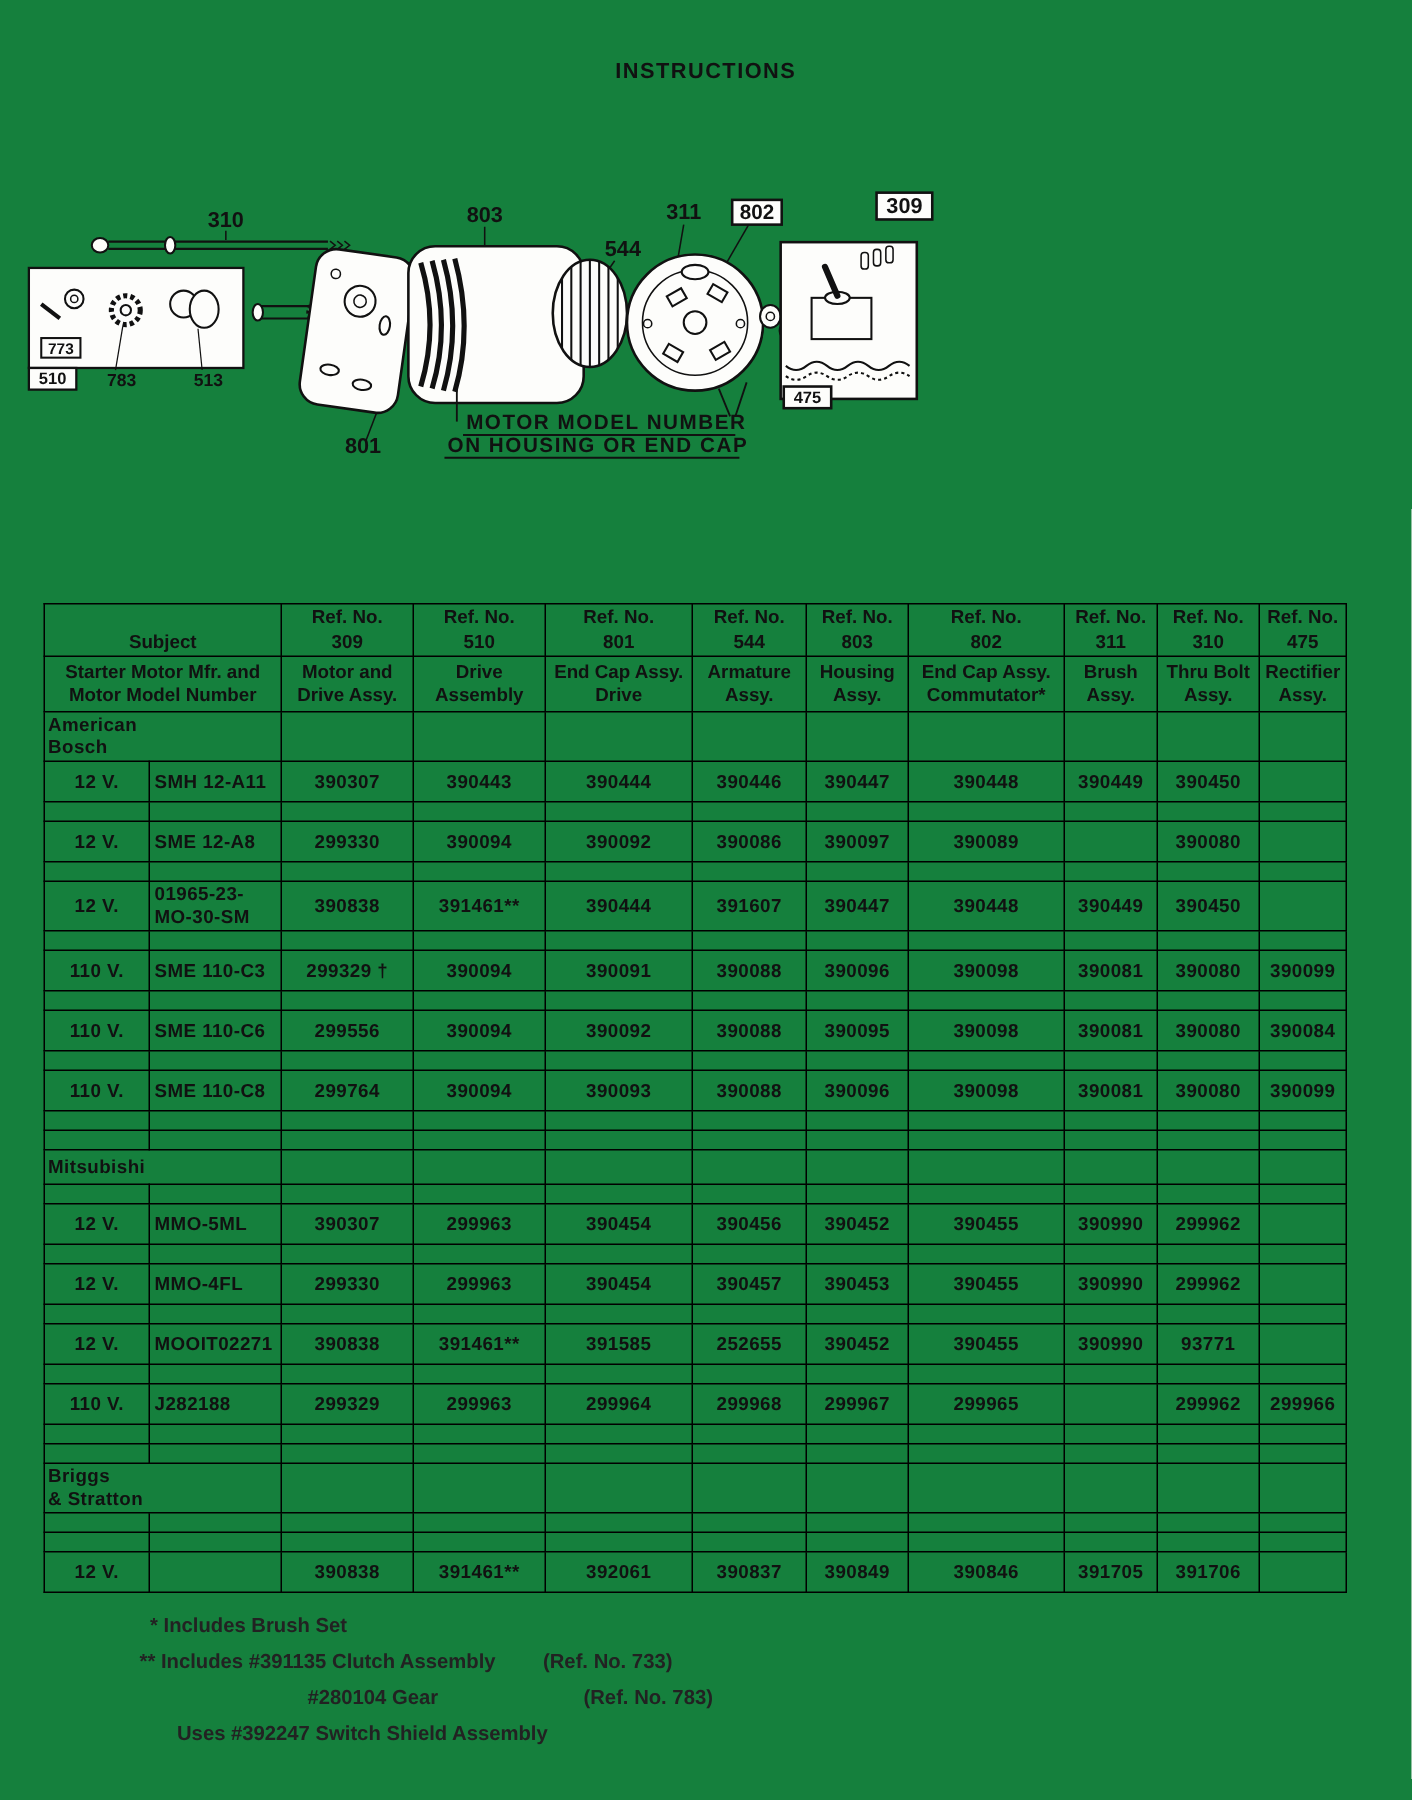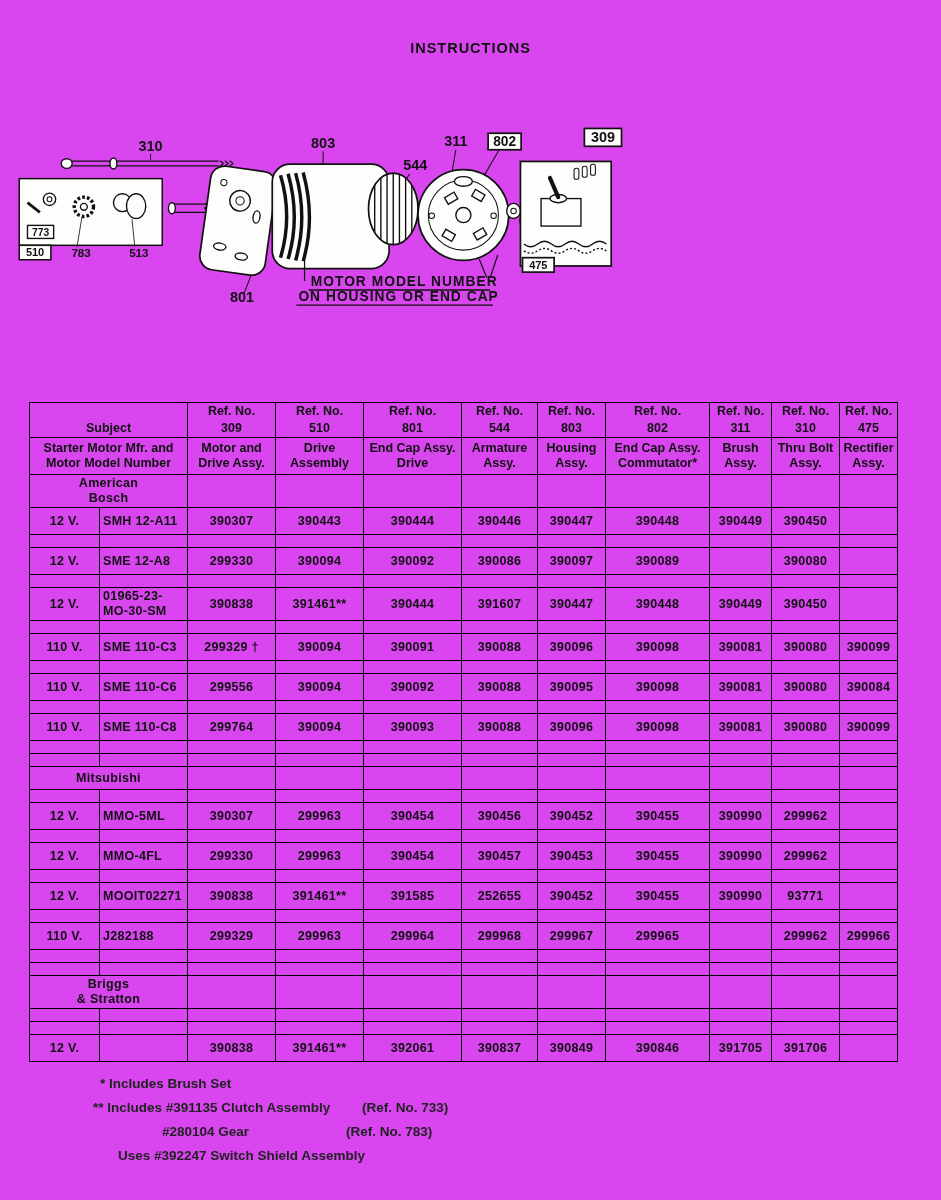--- a/index.html
+++ b/index.html
@@ -1,18 +1,18 @@
 <!DOCTYPE html>
 <html><head>
 <meta charset="utf-8">
 <style>
   html,body { margin:0; padding:0; background:#f4f4f2; }
   .page {
     position:relative; width:941px; height:1200px; margin:0 auto;
-    background:#d946ef; color:#111;
+    background:#15803d; color:#111;
     font-family:"Liberation Sans", sans-serif;
     overflow:hidden;
   }
   .title {
     position:absolute; top:40px; left:0; width:941px;
     text-align:center; font-weight:bold; font-size:14.5px; letter-spacing:1px;
   }
   .intro {
     position:absolute; top:76px; left:113px; width:760px;
     font-size:13.5px; font-weight:bold; line-height:1.6;
@@ -33,31 +33,31 @@
   .parts-table thead th { font-weight:bold; white-space:pre-line; text-align:center; }
   .h-subject { height:30px; vertical-align:bottom; font-size:13px; }
   .h-ref div { text-align:center; }
   .h-ref-num { margin-top:2px; }
   .h-subject-sub { height:34px; font-size:12px; }
   .h-desc { height:34px; font-size:12px; font-weight:bold; }
   tbody td { font-weight:600; font-size:13px; letter-spacing:0.3px; }
   tr.data td   { height:24px; text-align:center; }
   tr.blank td  { height:12px; padding:0; }
   tr.group td  { height:20px; }
-  .group-label { text-align:center; padding-left:2px; white-space:pre-line; font-weight:600; }
+  .group-label { text-align:left; padding-left:2px; white-space:pre-line; font-weight:600; }
   .c-model { text-align:left !important; padding-left:3px !important; white-space:pre-line; }
 
   
   .footnotes {
     position:absolute; top:1072px; left:93px; width:700px;
     font-size:13.5px; line-height:24px; color:#222; font-weight:bold;
   }
   .fn-line { display:flex; }
   .fn-ml7  { margin-left:7px; }
-  .fn-ml85 { margin-left:69px; }
+  .fn-ml85 { margin-left:112px; }
   .fn-ml25 { margin-left:25px; }
   .fn-w269 { width:269px; }
   .fn-w184 { width:184px; }
 
   
   .diagram text { font-family:"Liberation Sans", sans-serif; font-weight:bold; fill:#111; }
   .diagram .outline { fill:#fdfdfb; stroke:#111; }
 </style>
 </head>
 <body>

